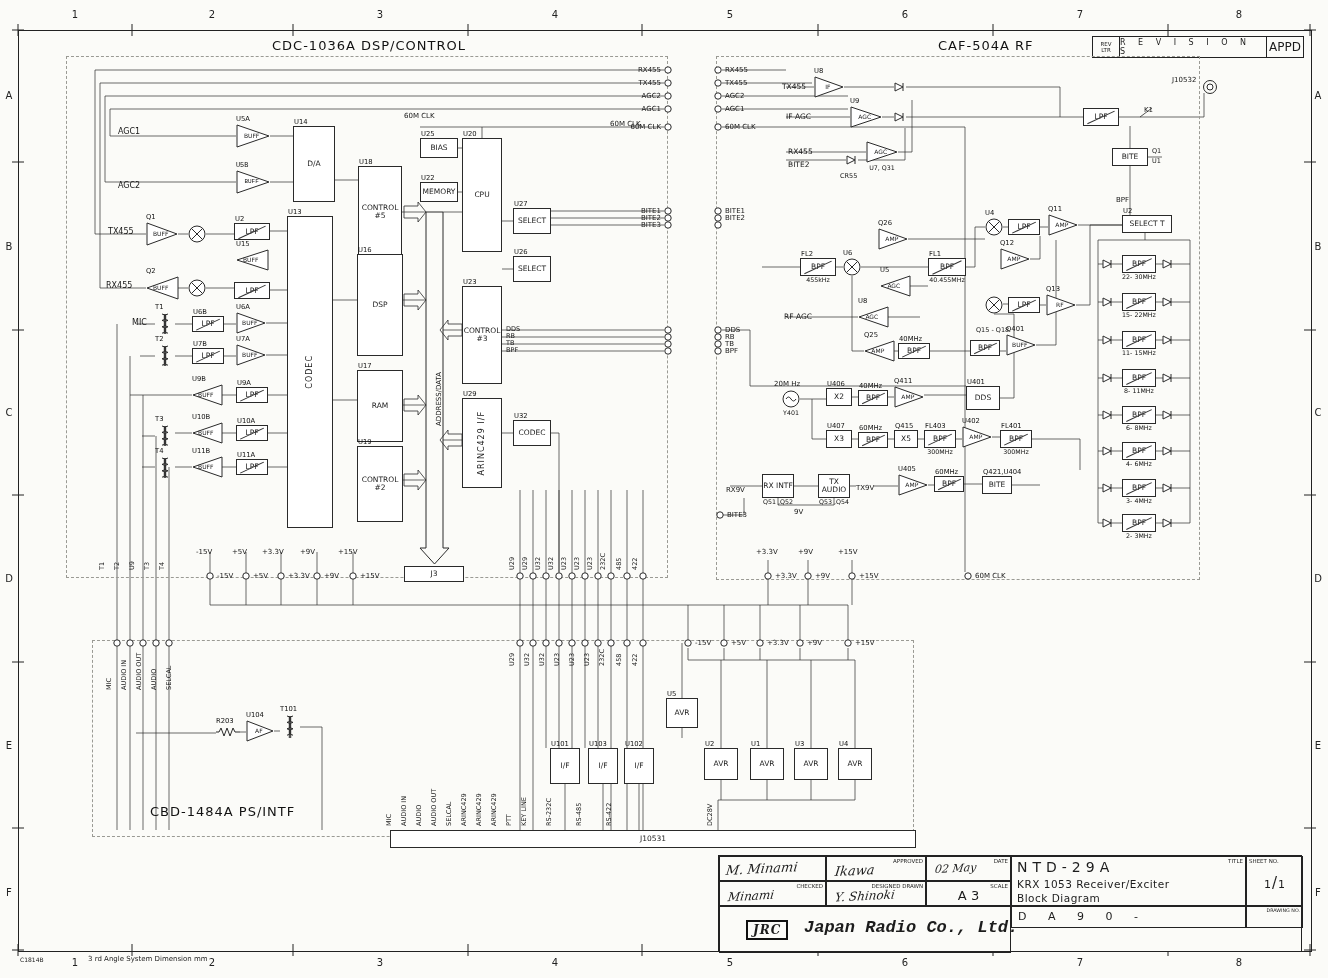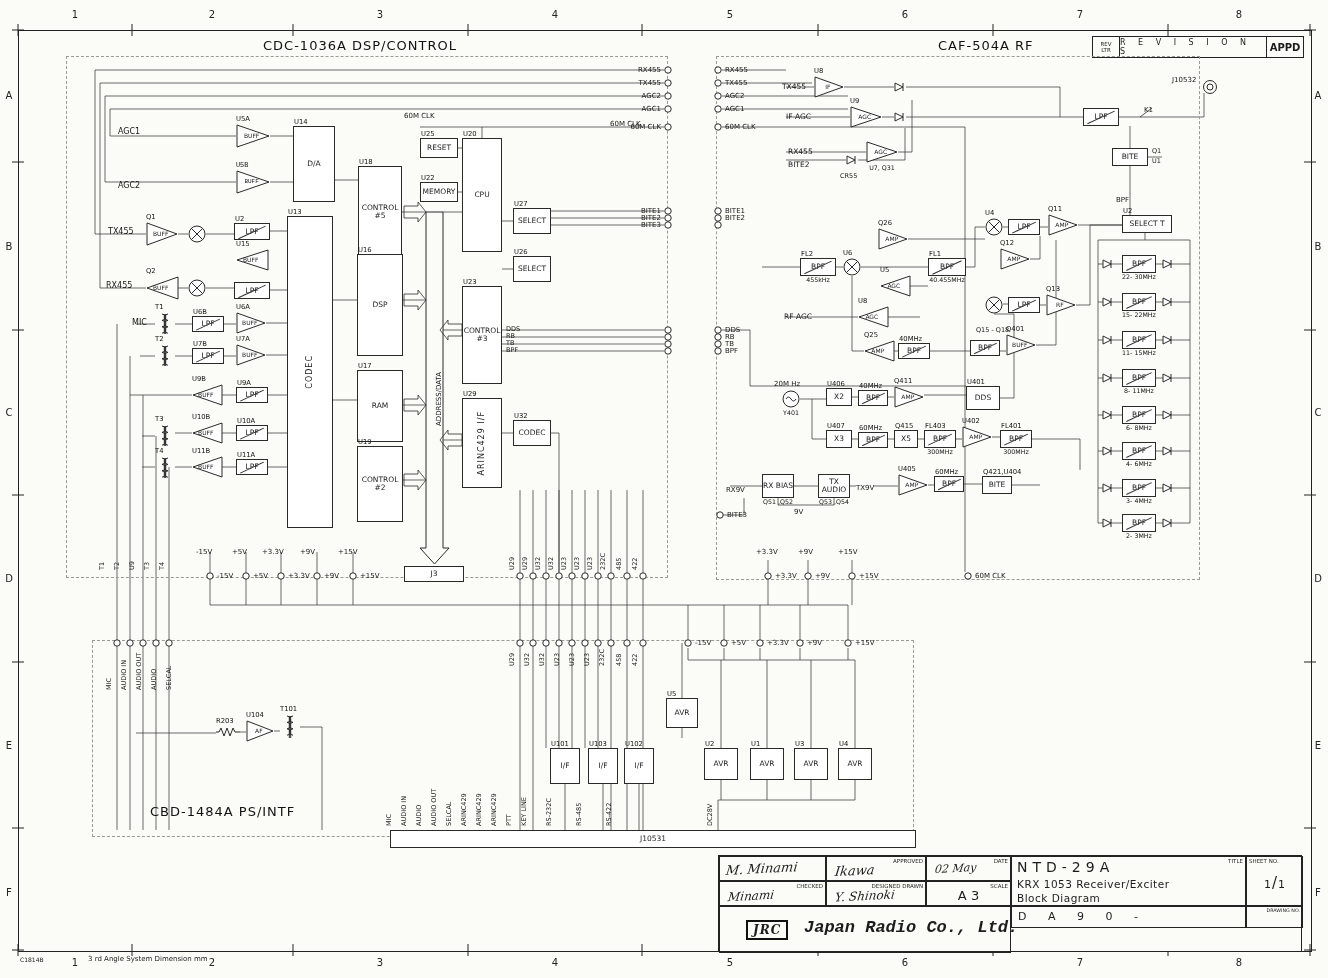--- a/index.html
+++ b/index.html
@@ -23,21 +23,21 @@
   
   .flabel{position:absolute;font-size:8px;white-space:nowrap;color:#161616;}
   .flabel.rot{transform-origin:0 100%;transform:rotate(-90deg);}
   .tlabel{position:absolute;font-size:7px;white-space:nowrap;color:#161616;}
   
   .rev{position:absolute;left:1092px;top:36px;width:210px;height:20px;border:1px solid #222;display:flex;}
   .rev .c{border-right:1px solid #222;display:flex;align-items:center;justify-content:center;}
   .rev .c:last-child{border-right:none;}
   .rev .ltr{width:26px;flex-direction:column;font-size:5.5px;line-height:1.1;}
   .rev .mid{flex:1;font-size:8px;letter-spacing:5px;}
-  .rev .appd{width:36px;font-size:10px;font-weight:bold;}
+  .rev .appd{width:36px;font-size:12px;}
   
   .tb{position:absolute;left:718px;top:855px;width:584px;height:97px;border:1.5px solid #222;box-sizing:border-box;background:#fbfbf8;}
   .tb .cell{position:absolute;border:1px solid #222;box-sizing:border-box;}
   .tb .tag{position:absolute;top:1px;right:2px;font-size:5.5px;color:#222;}
   .tb .sig{font-style:italic;font-family:"DejaVu Serif",serif;transform:rotate(-3deg) skewX(-10deg);font-size:13px;white-space:nowrap;}
   .title-main{font-size:14px;letter-spacing:5px;}
   .title-sub{font-size:10.5px;letter-spacing:0.5px;}
   .frac{font-size:11px;}
   .frac .sl2{font-size:15px;margin:0 1px;}
   .jrc{display:inline-block;border:2px solid #111;font-weight:bold;font-style:italic;font-family:"DejaVu Serif",serif;font-size:12px;padding:1px 5px;letter-spacing:1px;}
@@ -102,21 +102,21 @@
       <span>REV</span>
       <span>LTR</span>
     </div>
     <div class="c mid">R E V I S I O N S</div>
     <div class="c appd">APPD</div>
   </div>
 
   <div class="sec" style="left:66px;top:56px;width:600px;height:520px;"></div>
   <div class="sec" style="left:716px;top:56px;width:482px;height:522px;"></div>
   <div class="sec" style="left:92px;top:640px;width:820px;height:195px;"></div>
-  <div class="sec-title" style="left:263px;top:38px;">CDC-1036A  DSP/CONTROL</div>
+  <div class="sec-title" style="left:272px;top:38px;">CDC-1036A  DSP/CONTROL</div>
   <div class="sec-title" style="left:938px;top:38px;">CAF-504A  RF</div>
   <div class="sec-title" style="left:150px;top:804px;">CBD-1484A  PS/INTF</div>
 
   <div id="nodes">
       <div class="node t-amp" style="left: 236px; top: 124px; width: 34px; height: 24px;">
         <svg width="34" height="24" style="overflow:visible">
           <polygon points="1,1 33,12 1,23" fill="#fff" stroke="#2a2a2a"></polygon>
         </svg>
         <span class="lbl">BUFF</span>
         <span class="desig">U5A</span>
@@ -130,21 +130,21 @@
       </div>
       <div class="node t-box" style="left: 293px; top: 126px; width: 42px; height: 76px;">
         <span class="lbl">D/A</span>
         <span class="desig">U14</span>
       </div>
       <div class="node t-box" style="left: 358px; top: 166px; width: 44px; height: 92px;">
         <span class="lbl">CONTROL #5</span>
         <span class="desig">U18</span>
       </div>
       <div class="node t-box" style="left: 420px; top: 138px; width: 38px; height: 20px;">
-        <span class="lbl">RESET</span>
+        <span class="lbl">BIAS</span>
         <span class="desig">U25</span>
       </div>
       <div class="node t-box" style="left: 420px; top: 182px; width: 38px; height: 20px;">
         <span class="lbl">MEMORY</span>
         <span class="desig">U22</span>
       </div>
       <div class="node t-box" style="left: 462px; top: 138px; width: 40px; height: 114px;">
         <span class="lbl">CPU</span>
         <span class="desig">U20</span>
       </div>
@@ -502,21 +502,21 @@
         </svg>
         <span class="lbl">AMP</span>
         <span class="desig">U402</span>
       </div>
       <div class="node t-box sl" style="left: 1000px; top: 430px; width: 32px; height: 18px;">
         <span class="lbl">BPF</span>
         <span class="desig">FL401</span>
         <span class="sub">300MHz</span>
       </div>
       <div class="node t-box" style="left: 762px; top: 474px; width: 32px; height: 24px;">
-        <span class="lbl">RX BIAS</span>
+        <span class="lbl">RX INTF</span>
         <span class="sub">Q51 ,Q52</span>
       </div>
       <div class="node t-box" style="left: 818px; top: 474px; width: 32px; height: 24px;">
         <span class="lbl">TX AUDIO</span>
         <span class="sub">Q53 ,Q54</span>
       </div>
       <div class="node t-amp" style="left: 898px; top: 474px; width: 30px; height: 22px;">
         <svg width="30" height="22" style="overflow:visible">
           <polygon points="1,1 29,11 1,21" fill="#fff" stroke="#2a2a2a"></polygon>
         </svg>

